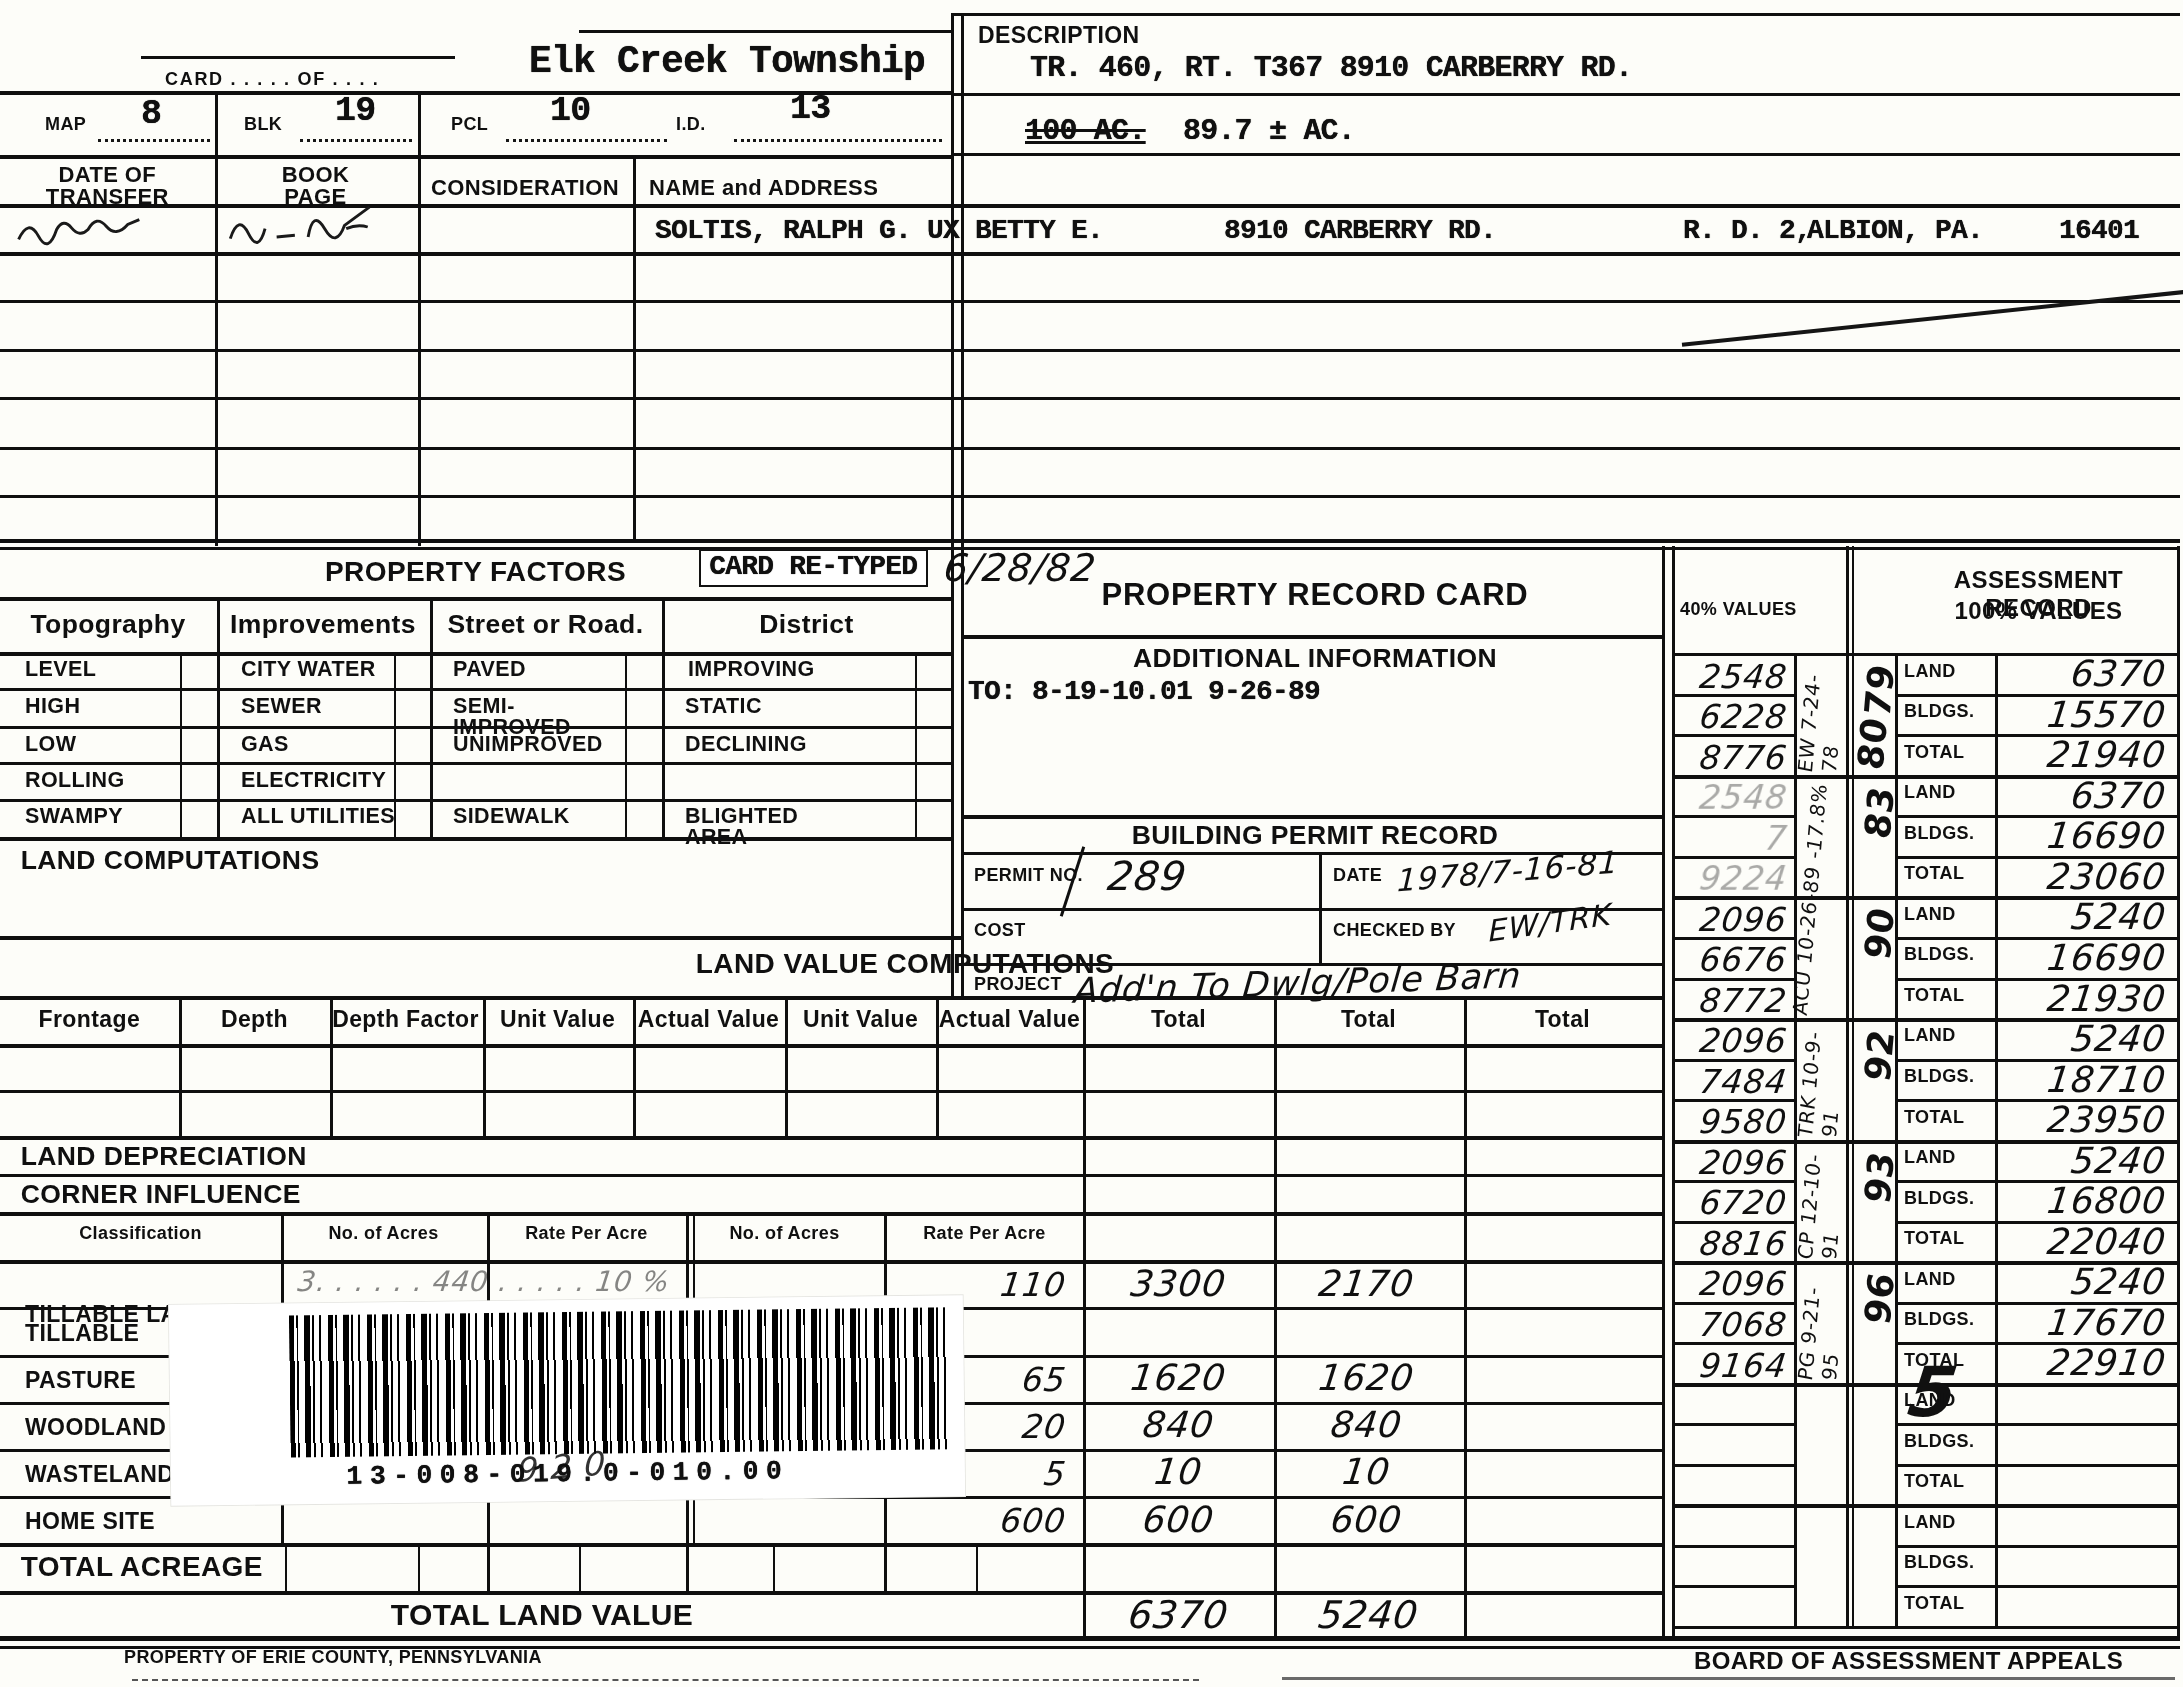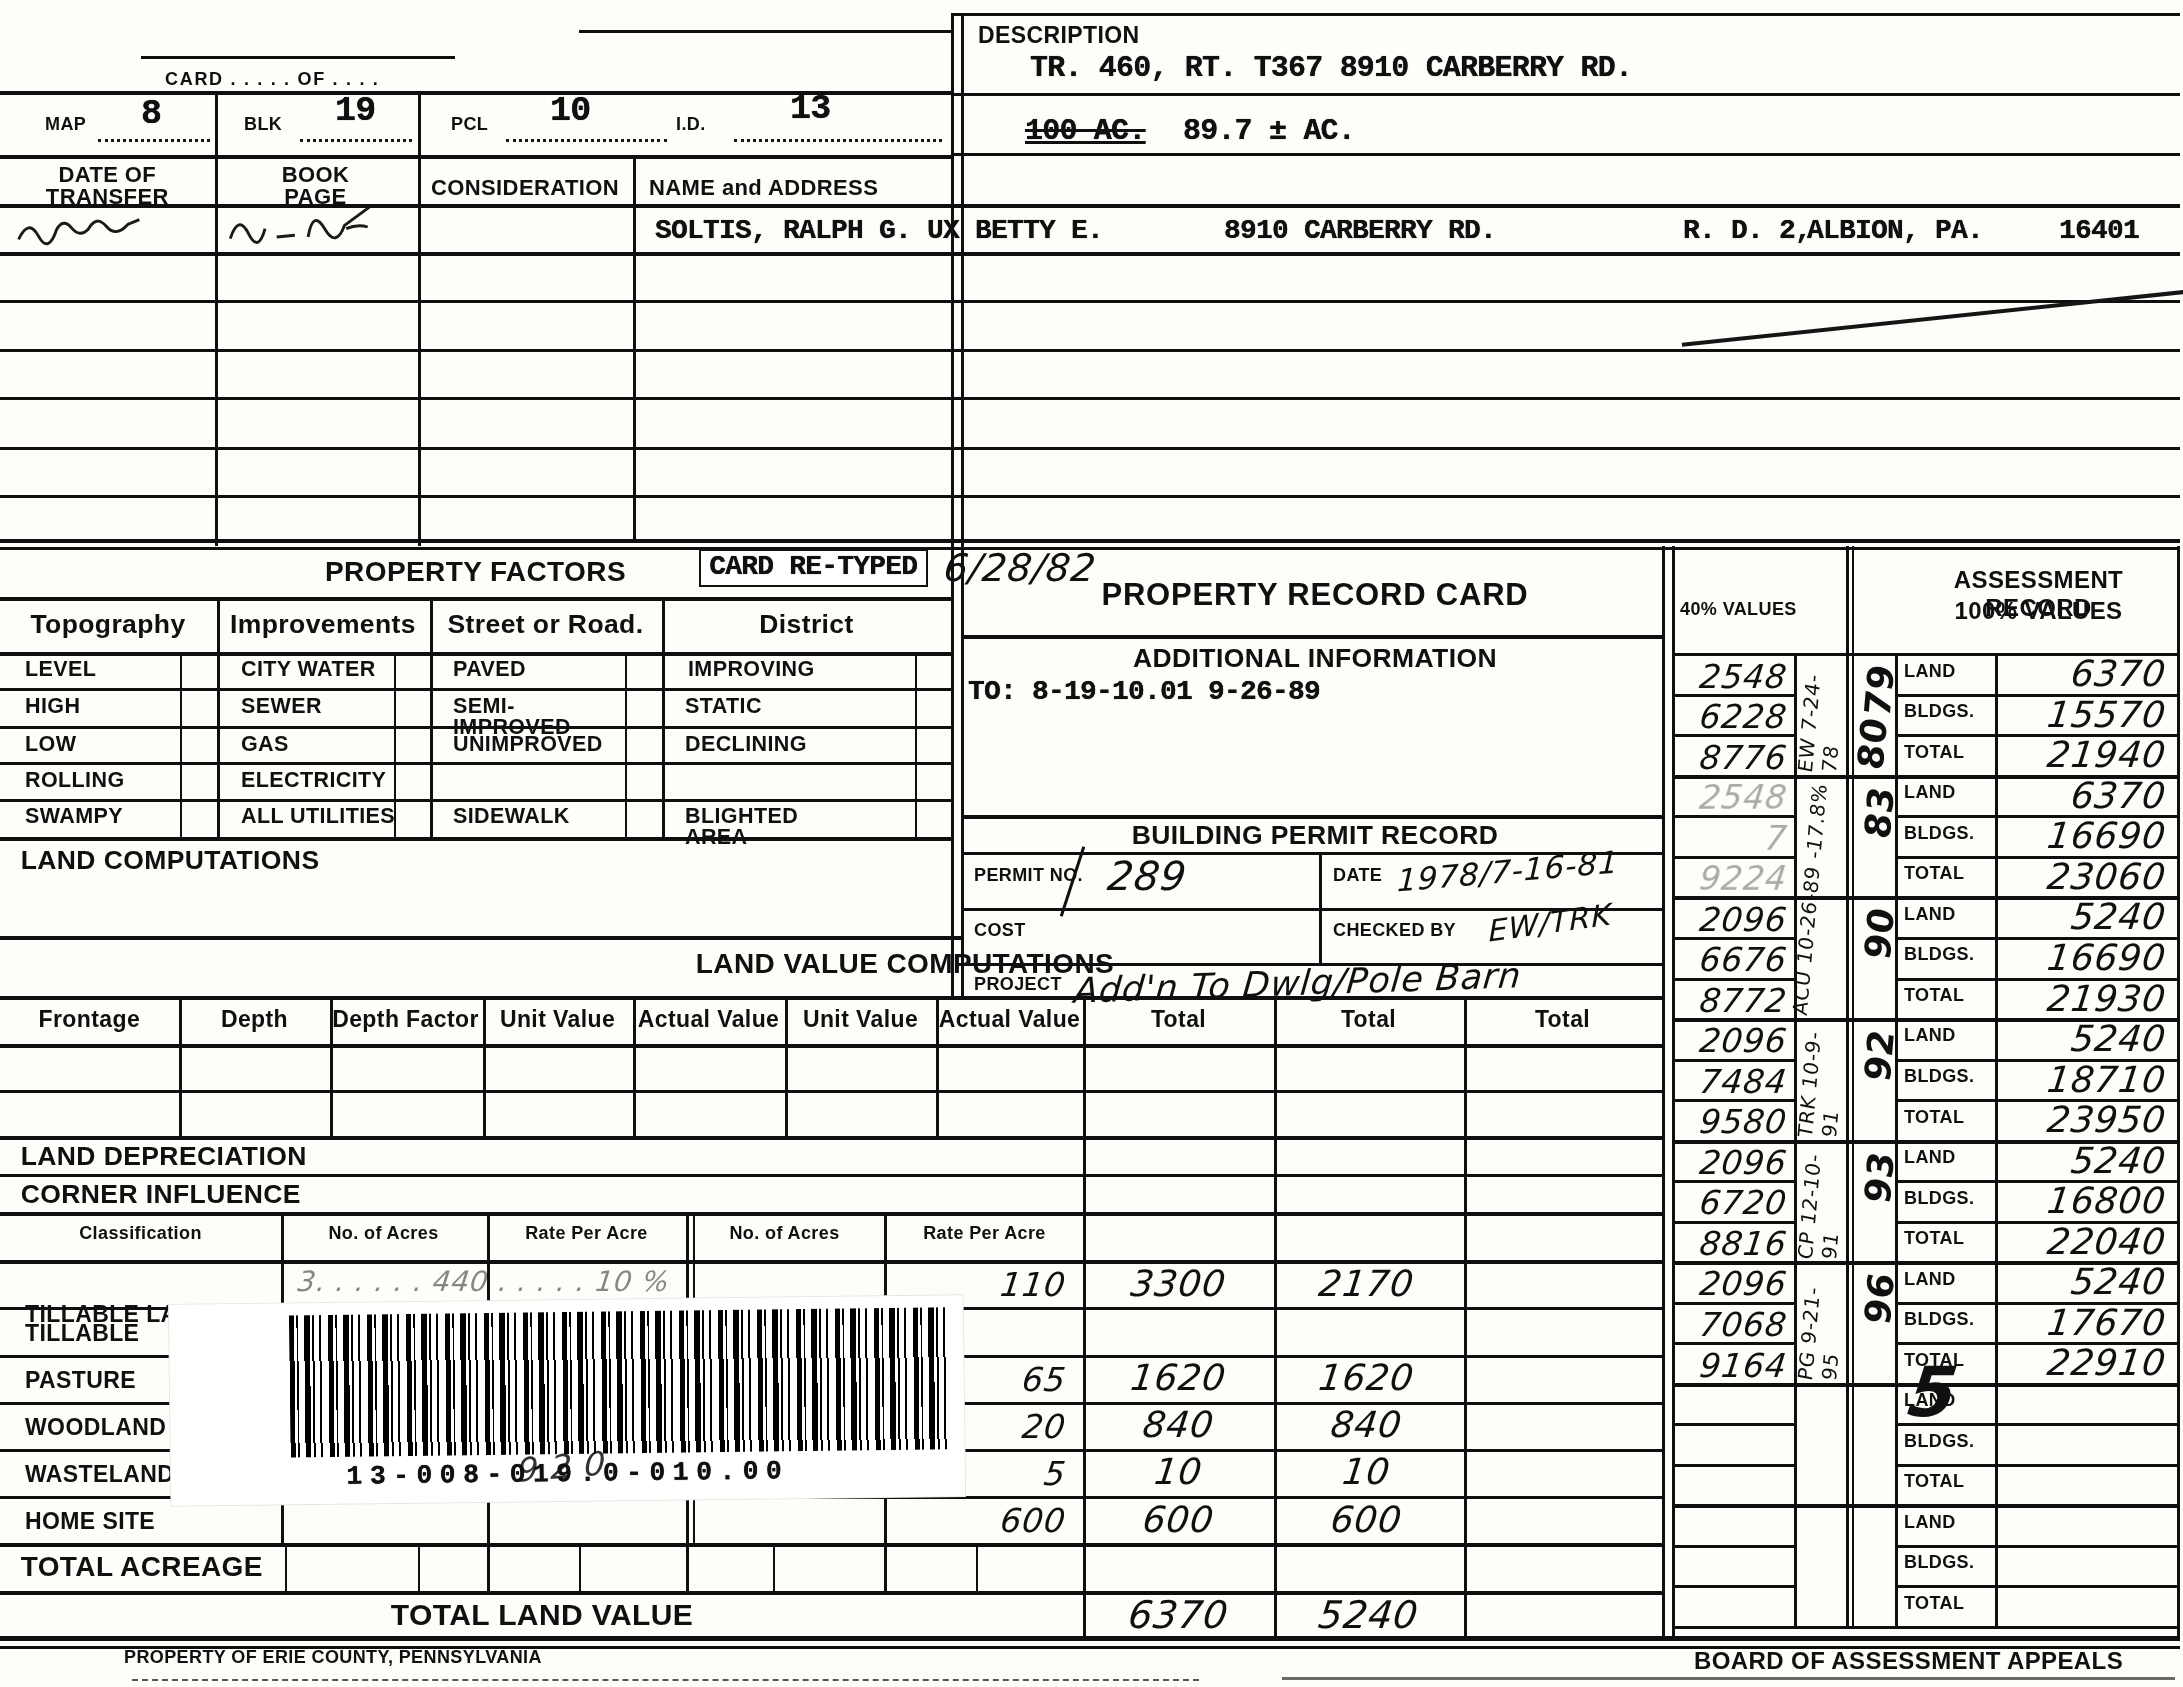--- a/index.html
+++ b/index.html
@@ -31,20 +31,21 @@
         #000 23px 25px,#fff 25px 30px,#000 30px 32px,#fff 32px 39px);}
   .st{position:absolute;z-index:7;white-space:pre;}
   svg.scrib{position:absolute;z-index:3;}
 </style>
 </head>
 <body>
 
 <div class="sheet" id="sheet">
 
   <div class="t lbl f30" style="left:165px;top:69px;letter-spacing:1.7px;">CARD . . . . . OF . . . .</div>
+  <div class="t typed f46" style="left:529px;top:40px;">Elk Creek Township</div>
   <div class="t lbl f28" style="left:978px;top:21.5px;">DESCRIPTION</div>
   <div class="t typed f36" style="left:1030px;top:51px;">TR. 460, RT. T367   8910 CARBERRY RD.</div>
   <div class="t typed f36 strike-under" style="left:1025px;top:114px;">100 AC.</div>
   <div class="t typed f36" style="left:1183px;top:114px;">89.7 ± AC.</div>
 
   <div class="t lbl f30" style="left:45px;top:114px;">MAP</div>
   <div class="t typed f42" style="left:141px;top:94px;">8</div>
   <div class="dots" style="left:98px;top:139px;width:112px;"></div>
   <div class="t lbl f30" style="left:244px;top:114px;">BLK</div>
   <div class="t typed f42" style="left:335px;top:91px;">19</div>

